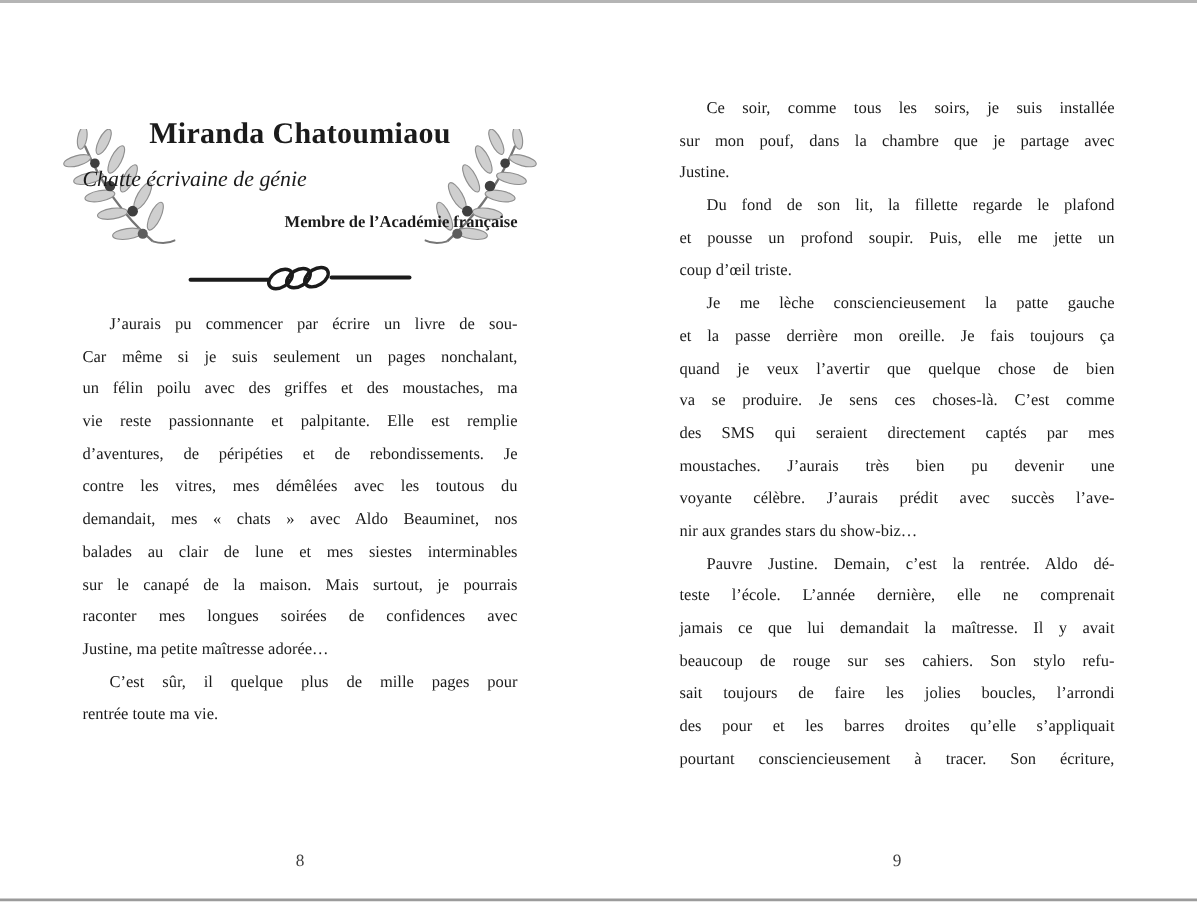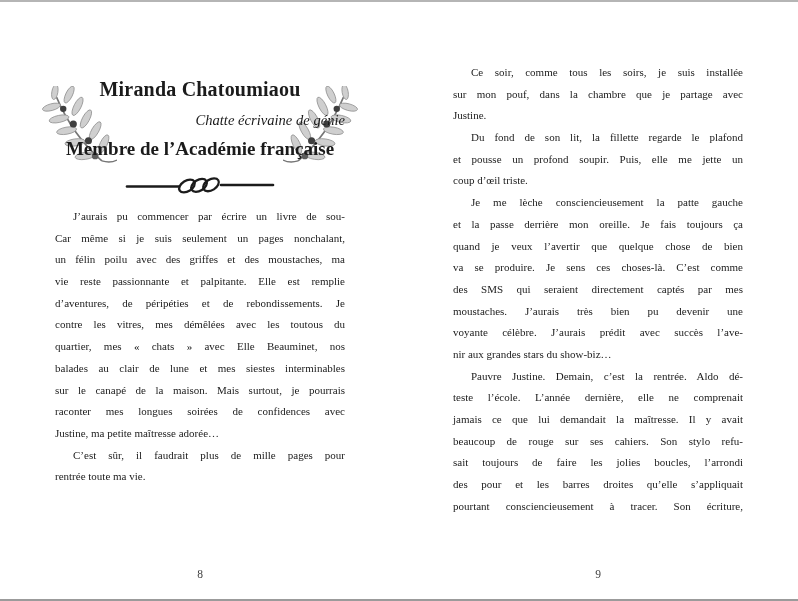--- a/index.html
+++ b/index.html
@@ -20,25 +20,25 @@
 
   
   .chapter-header{position:absolute;left:0;top:0;width:290px;}
   .chapter-title{
     position:absolute;top:74px;left:-10px;width:310px;
     text-align:center;font-weight:bold;font-size:20px;line-height:26px;
     letter-spacing:.2px;
   }
   .chapter-subtitle{
     position:absolute;top:108px;left:0;width:290px;
-    text-align:right;font-style:italic;font-size:14.6px;line-height:20px;
+    text-align:left;font-style:italic;font-size:14.6px;line-height:20px;
   }
   .chapter-affiliation{
     position:absolute;top:137px;left:0;width:290px;
-    text-align:center;font-weight:bold;font-size:19px;line-height:19px;
+    text-align:right;font-weight:bold;font-size:11px;line-height:19px;
   }
   .branch{position:absolute;width:84px;height:86px;top:84px;}
   .branch.lft{left:-22px;}
   .branch.rgt{left:228px;}
   .divider{position:absolute;top:171px;left:68px;width:154px;height:24px;}
 
   
   .body-text{position:absolute;left:0;width:290px;font-size:11px;}
   .page.left  .body-text{top:204px;}
   .page.right .body-text{top:60px;}
@@ -105,26 +105,26 @@
       </svg>
     </div>
 
     <div class="body-text">
         <div class="line indent">J’aurais pu commencer par écrire un livre de sou-</div>
         <div class="line">Car même si je suis seulement un pages nonchalant,</div>
         <div class="line">un félin poilu avec des griffes et des moustaches, ma</div>
         <div class="line">vie reste passionnante et palpitante. Elle est remplie</div>
         <div class="line">d’aventures, de péripéties et de rebondissements. Je</div>
         <div class="line">contre les vitres, mes démêlées avec les toutous du</div>
-        <div class="line">quartier, mes « chats » avec Elle Beauminet, nos</div>
+        <div class="line">demandait, mes « chats » avec Aldo Beauminet, nos</div>
         <div class="line">balades au clair de lune et mes siestes interminables</div>
         <div class="line">sur le canapé de la maison. Mais surtout, je pourrais</div>
         <div class="line">raconter mes longues soirées de confidences avec</div>
         <div class="line para-end">Justine, ma petite maîtresse adorée…</div>
-        <div class="line indent">C’est sûr, il faudrait plus de mille pages pour</div>
+        <div class="line indent">C’est sûr, il quelque plus de mille pages pour</div>
         <div class="line para-end">rentrée toute ma vie.</div>
       </div>
 
     <div class="page-number">8</div>
   </section>
 
   <section class="page right">
     <div class="body-text">
         <div class="line indent">Ce soir, comme tous les soirs, je suis installée</div>
         <div class="line">sur mon pouf, dans la chambre que je partage avec</div>

